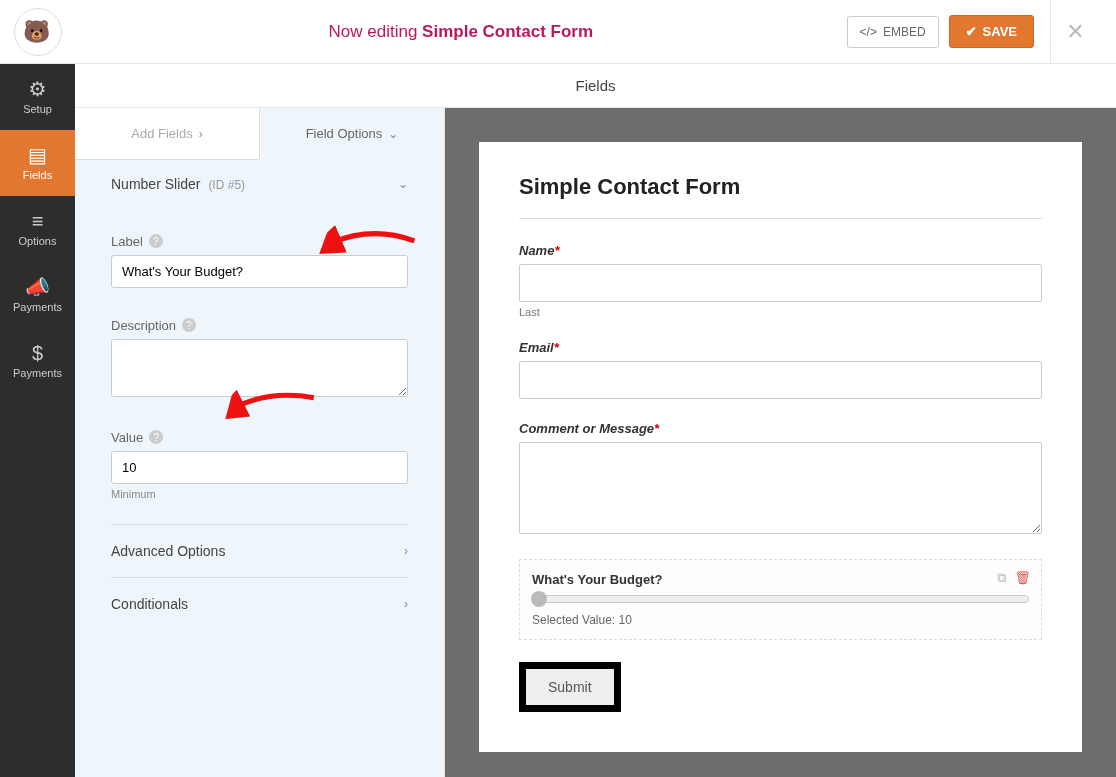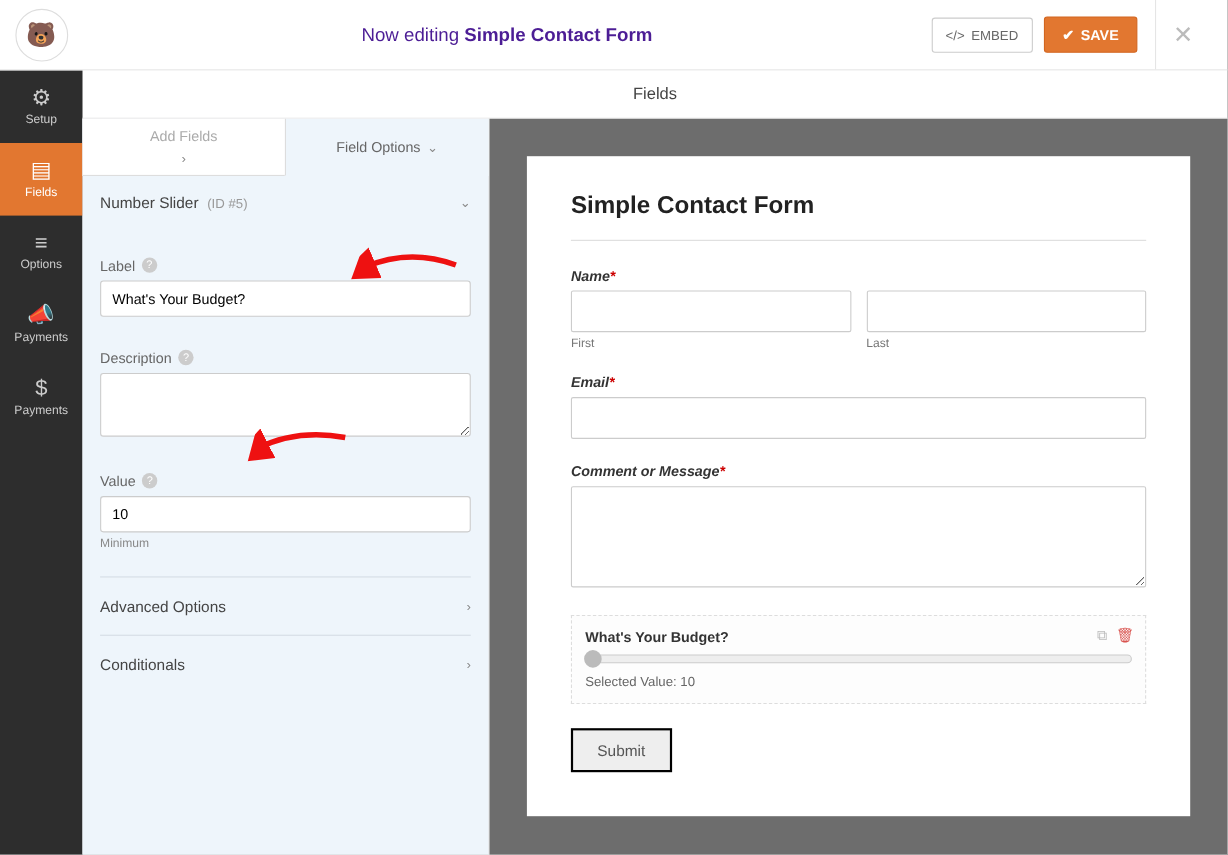--- a/index.html
+++ b/index.html
@@ -1,40 +1,40 @@
 <!DOCTYPE html>
 <html><head>
 <meta charset="utf-8">
 <style>
   * { box-sizing: border-box; margin: 0; padding: 0; }
   body { font-family: -apple-system, BlinkMacSystemFont, "Segoe UI", Arial, sans-serif; font-size: 13px; color: #444; width: 1116px; height: 777px; overflow: hidden; background: #fff; }
   .root { display: flex; flex-direction: column; height: 100%; }
   .topbar { display: flex; align-items: center; height: 64px; border-bottom: 1px solid #e5e5e5; padding: 0 16px 0 0; position: relative; }
   .logo { width: 75px; display: flex; align-items: center; justify-content: center; height: 100%; }
   .logo-circle { width: 48px; height: 48px; border-radius: 50%; background: #fff; border: 1px solid #ddd; display: flex; align-items: center; justify-content: center; font-size: 22px; }
-  .title-wrap { flex: 1; text-align: center; font-size: 17px; color: #4c1d95; }
+  .title-wrap { flex: 1; text-align: center; font-size: 17px; color: #be185d; }
   .title-wrap b { font-weight: 700; }
   .top-actions { display: flex; align-items: center; gap: 10px; }
   .btn-embed { background: #fff; border: 1px solid #ccc; color: #666; padding: 8px 12px; font-size: 12px; border-radius: 3px; cursor: pointer; display: flex; align-items: center; gap: 6px; }
   .btn-save { background: #e27730; border: 1px solid #d26620; color: #fff; padding: 8px 16px; font-size: 13px; border-radius: 3px; cursor: pointer; display: flex; align-items: center; gap: 6px; font-weight: 600; }
   .close-x { margin-left: 16px; border-left: 1px solid #e5e5e5; height: 100%; display: flex; align-items: center; justify-content: center; width: 50px; color: #bbb; font-size: 22px; cursor: pointer; }
   .body { flex: 1; display: flex; min-height: 0; }
   .rail { width: 75px; background: #2d2d2d; display: flex; flex-direction: column; }
   .rail-item { height: 66px; color: #ccc; display: flex; flex-direction: column; align-items: center; justify-content: center; gap: 4px; font-size: 11px; cursor: pointer; }
   .rail-item.active { background: #e27730; color: #fff; }
   .rail-item .svg-wrap { font-size: 20px; line-height: 1; }
   .main { flex: 1; display: flex; flex-direction: column; min-width: 0; }
   .section-bar { height: 44px; display: flex; align-items: center; justify-content: center; border-bottom: 1px solid #e5e5e5; font-size: 15px; color: #444; }
   .content { flex: 1; display: flex; min-height: 0; }
   .panel { width: 370px; border-right: 1px solid #e5e5e5; background: #eef5fb; display: flex; flex-direction: column; }
   .panel-tabs { display: flex; height: 52px; background: #fff; }
   .panel-tab { flex: 1; display: flex; align-items: center; justify-content: center; gap: 6px; font-size: 13px; color: #666; border-bottom: 1px solid #ddd; cursor: pointer; }
-  .panel-tab.inactive { color: #aaa; flex-direction: column; }
+  .panel-tab.inactive { color: #aaa; }
   .panel-tab.active { background: #eef5fb; border-bottom: 1px solid #eef5fb; border-left: 1px solid #ddd; }
-  .panel-body { flex: 1; overflow: auto; padding: 0 16px; position: relative; }
+  .panel-body { flex: 1; overflow: auto; padding: 0 36px; position: relative; }
   .field-head { display: flex; align-items: center; justify-content: space-between; padding: 16px 0 12px; font-size: 14px; color: #444; }
   .field-head .idtxt { color: #999; font-size: 12px; margin-left: 4px; }
   .chev { color: #888; font-size: 12px; }
   .lab { font-size: 13px; color: #666; margin: 30px 0 6px; display: flex; align-items: flex-start; gap: 6px; }
   .help-q { width: 14px; height: 14px; border-radius: 50%; background: #ccc; color: #fff; display: inline-flex; align-items: center; justify-content: center; font-size: 10px; }
   .txt-input { width: 100%; padding: 8px 10px; border: 1px solid #ccc; border-radius: 3px; font-size: 13px; background: #fff; }
   .ta { width: 100%; height: 58px; padding: 8px 10px; border: 1px solid #ccc; border-radius: 3px; background: #fff; resize: both; }
   .val-row { display: flex; gap: 12px; }
   .val-col { flex: 1; }
   .sublab { font-size: 11px; color: #888; margin-top: 4px; }
@@ -54,21 +54,21 @@
   .subtext { font-size: 11px; color: #777; margin-top: 4px; }
   .slider-block { background: #fdfdfd; border: 1px dashed #ddd; padding: 12px; position: relative; }
   .slider-title { font-size: 13px; font-weight: 600; color: #333; margin-bottom: 8px; }
   .slider-track { position: relative; height: 8px; background: #eee; border: 1px solid #ccc; border-radius: 4px; }
   .slider-thumb { position: absolute; left: 0; top: 50%; transform: translate(-2px,-50%); width: 16px; height: 16px; border-radius: 50%; background: #bbb; }
   .slider-val { font-size: 12px; color: #666; margin-top: 10px; }
   .slider-icons { position: absolute; top: 10px; right: 10px; display: flex; gap: 8px; }
   .slider-icons span { font-size: 13px; cursor: pointer; }
   .ico-dup { color: #bbb; }
   .ico-del { color: #d9534f; }
-  .submit-btn { background: #eee; border: 2px solid #000000; padding: 10px 22px; font-size: 14px; color: #555; cursor: pointer; }
+  .submit-btn { background: #eee; border: 7px solid #000000; padding: 10px 22px; font-size: 14px; color: #555; cursor: pointer; }
   .arrow { position: absolute; pointer-events: none; }
   .arrow1 { left: 250px; top: 56px; transform: rotate(20deg); }
   .arrow2 { left: 155px; top: 220px; transform: rotate(15deg); }
 </style>
 </head>
 <body>
 
 <div class="root">
   <div class="topbar">
     <div class="logo">
@@ -195,24 +195,20 @@
         <div class="preview">
           <div class="form-card">
             <div class="form-title">Simple Contact Form</div>
             <div class="form-hr"></div>
 
             <div class="field-block">
               <span class="flabel"><span>Name</span><span class="req">*</span></span>
               <div class="name-row">
                 <div class="name-col">
                   <input class="finput" style="">
-                  <div class="subtext">First</div>
-                </div>
-                <div class="name-col">
-                  <input class="finput" style="">
                   <div class="subtext">Last</div>
                 </div>
               </div>
             </div>
 
             <div class="field-block">
               <span class="flabel"><span>Email</span><span class="req">*</span></span>
               <input class="finput" style="">
             </div>
 

